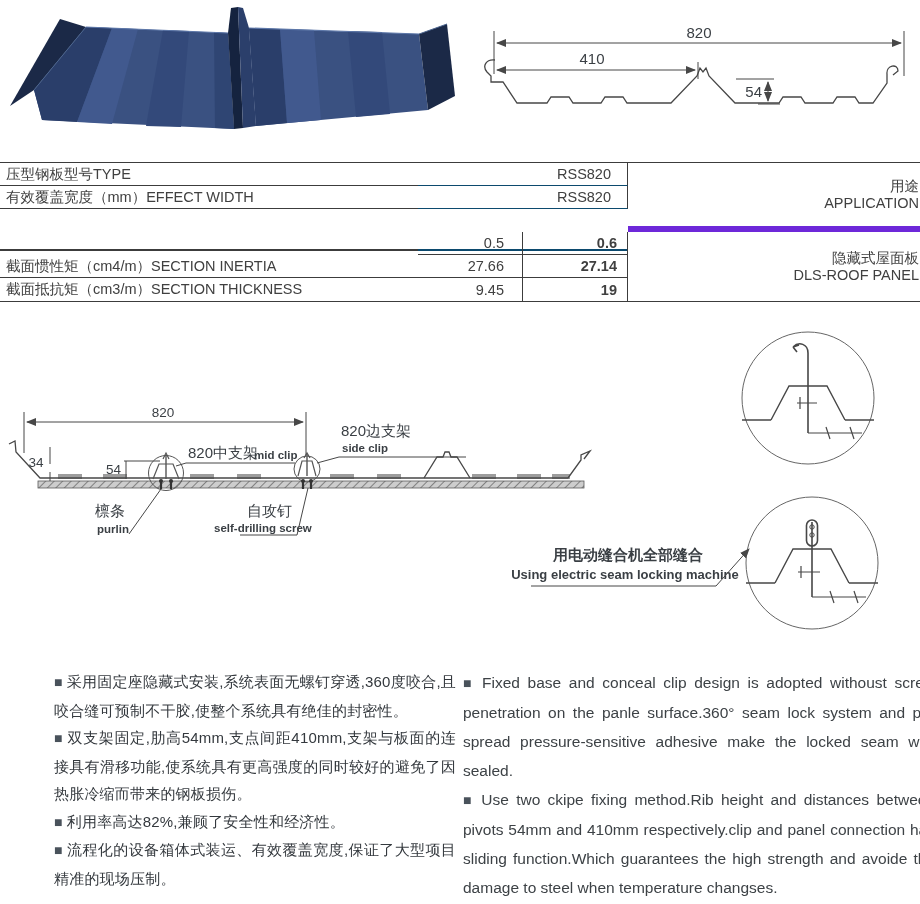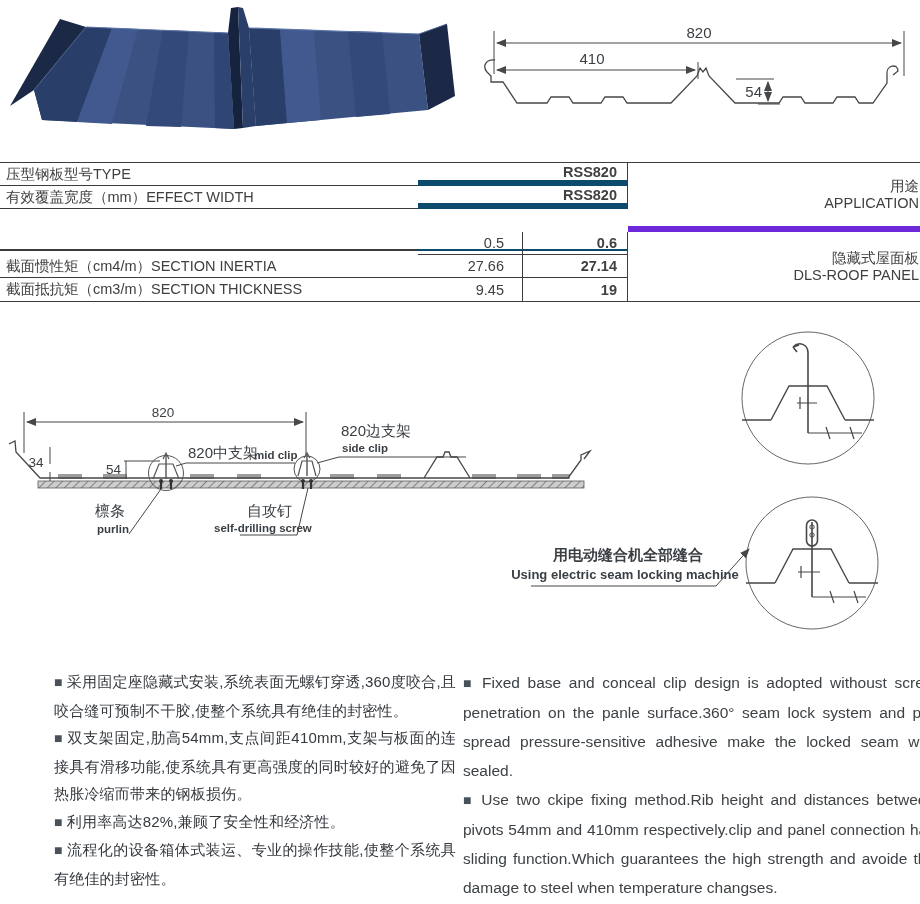--- a/index.html
+++ b/index.html
@@ -17,22 +17,22 @@
 
   
   .spec-table{
     position:absolute;left:0;top:162px;width:920px;
     display:grid;grid-template-columns:418px 105px 105px 292px;grid-auto-rows:23px;
     border-top:1.5px solid #3c3c3c;border-bottom:1.5px solid #3c3c3c;
     font-size:14.5px;color:#404040;
   }
   .cell{display:flex;align-items:center;box-sizing:border-box;overflow:hidden;white-space:nowrap;}
   .lbl{grid-column:1;padding-left:6px;border-bottom:1px solid #3c3c3c;}
-  .merged{grid-column:2 / span 2;justify-content:flex-end;padding-right:10px;
-          border-bottom:6px solid #0c4a6e;border-right:1.5px solid #3c3c3c;font-weight:bold;}
+  .merged{grid-column:2 / span 2;justify-content:flex-end;padding-right:16px;
+          border-bottom:1px solid #0c4a6e;border-right:1.5px solid #3c3c3c;}
   .v1{grid-column:2;justify-content:flex-end;padding-right:18px;
       border-bottom:1px solid #3c3c3c;border-right:1px solid #3c3c3c;}
   .v2{grid-column:3;justify-content:flex-end;padding-right:10px;
       border-bottom:1px solid #3c3c3c;border-right:1.5px solid #3c3c3c;font-weight:bold;}
   .r1{grid-row:1}.r2{grid-row:2}.r3{grid-row:3}.r4{grid-row:4}.r5{grid-row:5}.r6{grid-row:6}
   .thick{border-bottom-width:2px;margin-top:40px;}
   .nb{border-bottom:none;}
   .rt{grid-column:4;display:flex;flex-direction:column;justify-content:center;align-items:flex-end;
       padding-right:1px;line-height:17px;font-size:14.5px;box-sizing:border-box;}
   .rt.app{grid-row:1 / span 3;border-bottom:6px solid #6d28d9;}
@@ -266,21 +266,21 @@
     <g stroke="#474747" stroke-width="1" fill="none">
       <line x1="531" y1="586" x2="716" y2="586"></line>
       <line x1="716" y1="586" x2="749" y2="549" marker-end="url(#ah2)"></line>
     </g>
   </svg>
 
   <div class="features features-cn">
     <p class="feat">采用固定座隐藏式安装,系统表面无螺钉穿透,360度咬合,且咬合缝可预制不干胶,使整个系统具有绝佳的封密性。</p>
     <p class="feat">双支架固定,肋高54mm,支点间距410mm,支架与板面的连接具有滑移功能,使系统具有更高强度的同时较好的避免了因热胀冷缩而带来的钢板损伤。</p>
     <p class="feat">利用率高达82%,兼顾了安全性和经济性。</p>
-    <p class="feat">流程化的设备箱体式装运、专业的操作技能,使整个系统具有绝佳的封密性。</p>
+    <p class="feat">流程化的设备箱体式装运、有效覆盖宽度,保证了大型项目精准的现场压制。</p>
   </div>
   <div class="features features-en">
     <p class="feat">Fixed base and conceal clip design is adopted withoust screw penetration on the panle surface.360°  seam lock system and pre spread pressure-sensitive adhesive make the locked seam well sealed.</p>
     <p class="feat">Use two ckipe fixing method.Rib height and distances between pivots 54mm and 410mm respectively.clip and panel connection has sliding function.Which guarantees the high strength and avoide the damage to steel when temperature changses.</p>
     <p class="feat">Utlilzation rate can reach 82%,which is both safe and economical.</p>
 
   </div>
 
 </div>
 

